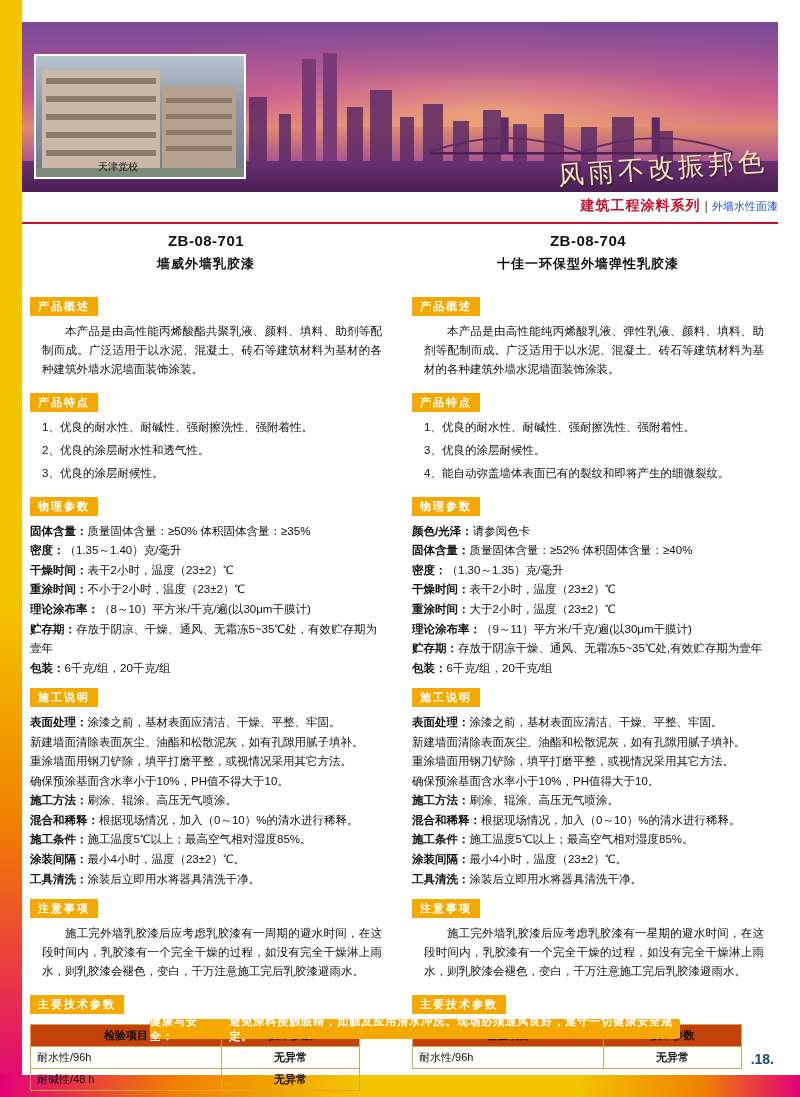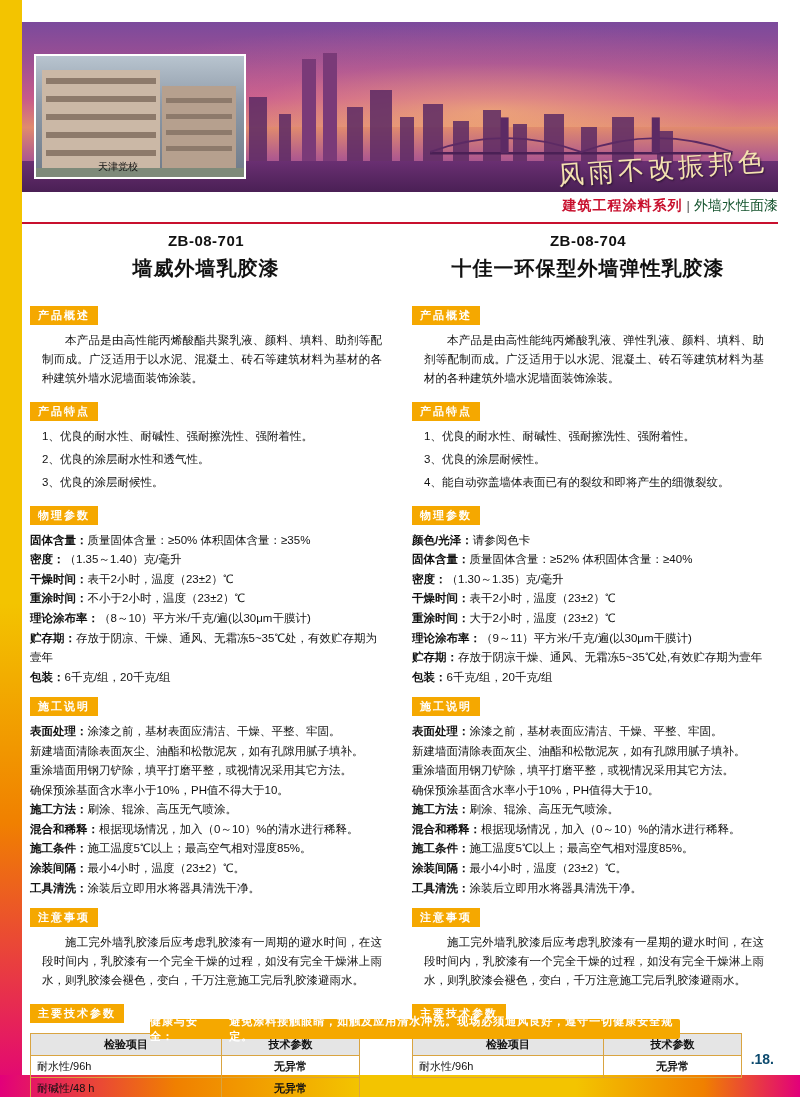--- a/index.html
+++ b/index.html
@@ -70,36 +70,36 @@
     text-align:center; font-size:10px; color:#111;
   }
 
   
   .series-bar {
     position:absolute; left:430px; top:196px; width:348px; height:22px;
     text-align:right;
   }
   .series-bar .s1 { color:#c8102e; font-size:14px; font-weight:bold; letter-spacing:1px;}
   .series-bar .sep { color:#555; font-size:13px; margin:0 4px;}
-  .series-bar .s2 { color:#14532d; font-size:14px; }
+  .series-bar .s2 { color:#1d4ed8; font-size:11px; }
   .series-rule {
     position:absolute; left:22px; top:222px; width:756px; height:2px; background:#c8102e;
   }
 
   
   .col { position:absolute; top:232px; width:352px; }
   .col-left { left:30px; }
   .col-right { left:412px; }
 
   .code {
     text-align:center; color:#111; font-size:15px; font-weight:bold; letter-spacing:.5px;
     margin-bottom:6px;
   }
   .prod-title {
-    text-align:center; color:#111; font-size:20px; font-weight:bold; letter-spacing:1px;
+    text-align:center; color:#111; font-size:13px; font-weight:bold; letter-spacing:1px;
     margin-bottom:14px;
   }
 
   .sec-label {
     display:inline-block;
     background:#f5a800;
     color:#ffffff;
     font-size:11px; font-weight:bold;
     padding:2px 8px 2px 8px;
     letter-spacing:2px;
@@ -116,21 +116,21 @@
 
   
   table.spec {
     width:330px; border-collapse:collapse; margin-top:4px;
     font-size:11px;
   }
   table.spec th, table.spec td {
     border:1px solid #d9a441; padding:3px 6px; color:#111;
   }
   table.spec th {
-    background:#e5e5e5; font-weight:bold; text-align:center;
+    background:#c2410c; font-weight:bold; text-align:center;
   }
   table.spec td.item { text-align:left; width:58%; }
   table.spec td.val { text-align:center;font-weight:bold; }
 
   
   .safety {
     position:absolute; left:150px; bottom:58px; width:530px; height:20px;
     background:#f5a800; color:#ffffff; font-size:11px; font-weight:bold;
     display:flex; align-items:center; justify-content:center; letter-spacing:1px;
     border-radius:2px;

